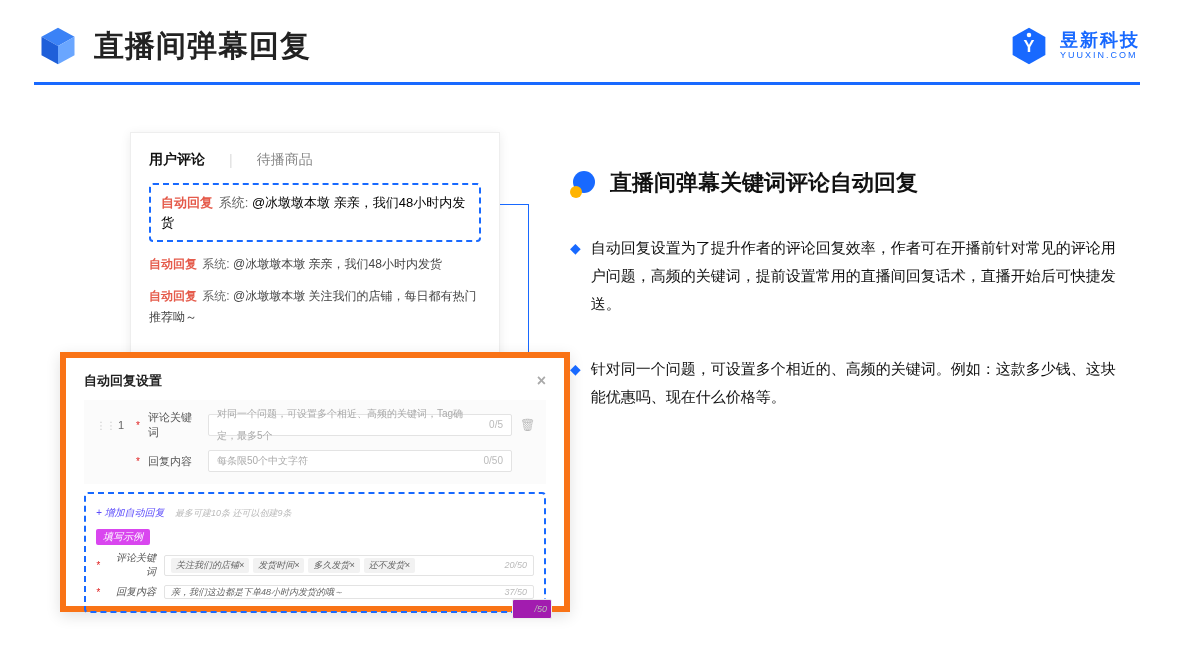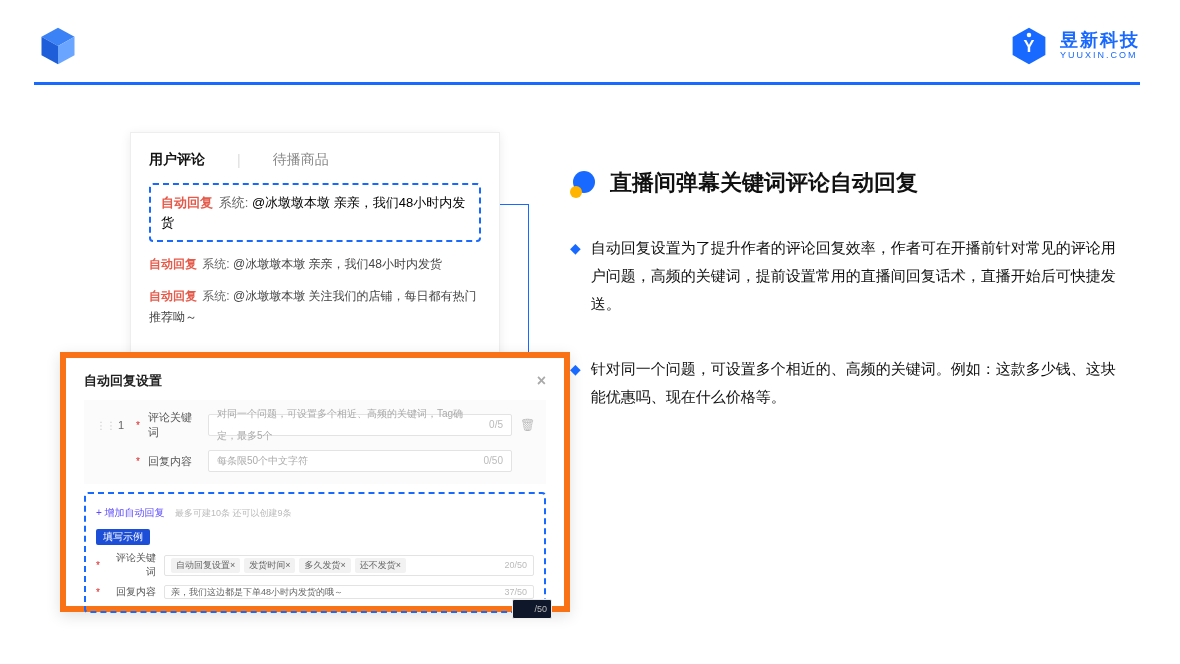--- a/index.html
+++ b/index.html
@@ -55,21 +55,21 @@
   
   .comments-card{
     position:absolute;
     left:70px; top:0;
     width:370px; height:240px;
     background:#fff;
     border:1px solid #eee;
     box-shadow:0 2px 10px rgba(0,0,0,.08);
     padding:18px 18px 0 18px;
   }
-  .tabs{display:flex;gap:32px;font-size:14px;margin-bottom:14px;align-items:center;}
+  .tabs{display:flex;gap:24px;font-size:14px;margin-bottom:14px;align-items:center;}
   .tab{color:#888;position:relative;}
   .tab.active{color:#111;font-weight:700;}
   .tab-sep{color:#ddd;}
   .highlight-box{
     border:2px dashed #1869ff;
     border-radius:4px;
     padding:8px 10px;
     font-size:13px;line-height:1.5;
     position:relative;
   }
@@ -112,40 +112,41 @@
   }
   .input .cnt{color:#bbb;font-size:10px;margin-left:24px;}
   .trash{width:14px;color:#bbb;font-size:12px;text-align:center;}
   .drag{width:10px;color:#ccc;font-size:10px;text-align:center;}
 
   
   .example-box{
     border:2px dashed #1869ff;border-radius:4px;
     padding:8px 10px 6px 10px;
     position:relative;
+    font-style:italic;
   }
   .add-link{color:#5b4bfb;font-size:10px;margin-right:6px;}
   .hint{color:#bbb;font-size:9px;}
-  .pill-row-label{font-size:10px;padding:1px 7px;background:#1d4ed8;color:#fff;border-radius:2px;display:inline-block;margin-bottom:6px;}
+  .pill-row-label{font-size:10px;padding:1px 7px;background:#d946ef;color:#fff;border-radius:2px;display:inline-block;margin-bottom:6px;}
   .exrow{display:flex;align-items:center;gap:8px;font-size:10px;margin-bottom:6px;}
   .exlabel{color:#555;width:48px;flex:none;text-align:right;font-size:10px;}
   .chipbox{
     flex:1;border:1px solid #e3e3e3;border-radius:2px;min-height:20px;
     padding:2px 6px;display:flex;align-items:center;gap:4px;background:#fff;
   }
   .chip{background:#f2f2f2;color:#666;font-size:9px;padding:1px 5px;border-radius:2px;}
   .chipbox .cnt{margin-left:auto;font-size:9px;color:#bbb;}
   .exval{
     flex:1;border:1px solid #e3e3e3;border-radius:2px;height:14px;
     padding:0 6px;display:flex;align-items:center;font-size:9px;color:#666;background:#fff;
   }
   .exval .cnt{margin-left:auto;font-size:9px;color:#bbb;}
   .ghost-input{
     position:absolute;right:-8px;bottom:-8px;width:40px;height:20px;
-    border:1px solid #eee;border-radius:2px;background:#0f172a;
+    border:1px solid #eee;border-radius:2px;background:#a21caf;
     font-size:9px;color:#bbb;display:flex;align-items:center;justify-content:flex-end;padding-right:4px;
   }
 
   
   .connector{
     position:absolute;
     border:1px solid #1869ff;
     pointer-events:none;
   }
 
@@ -170,20 +171,21 @@
 <body>
 
 <div class="header">
   <div class="header-icon">
     <svg viewBox="0 0 48 48" width="44" height="44">
       <polygon points="24,4 42,14 24,24 6,14" fill="#3b82f6"></polygon>
       <polygon points="6,14 24,24 24,44 6,34" fill="#1e5fd9"></polygon>
       <polygon points="42,14 24,24 24,44 42,34" fill="#6aa6ff"></polygon>
     </svg>
   </div>
+  <div class="header-title">直播间弹幕回复</div>
 
   <div class="brand">
     <div class="brand-hex">
       <svg viewBox="0 0 44 44" width="40" height="40">
         <polygon points="22,2 40,12 40,32 22,42 4,32 4,12" fill="#1869ff"></polygon>
         <text x="22" y="29" text-anchor="middle" fill="#fff" font-size="18" font-weight="700">Y</text>
         <circle cx="22" cy="10" r="2.5" fill="#fff"></circle>
       </svg>
     </div>
     <div class="brand-text">
@@ -262,21 +264,21 @@
       <div style="margin-bottom:6px;">
         <span class="add-link">+ 增加自动回复</span>
         <span class="hint">最多可建10条 还可以创建9条</span>
       </div>
       <span class="pill-row-label">填写示例</span>
 
       <div class="exrow">
         <span class="req">*</span>
         <span class="exlabel">评论关键词</span>
         <div class="chipbox">
-          <span class="chip">自动回复设置×</span>
+          <span class="chip">关注我们的店铺×</span>
           <span class="chip">发货时间×</span>
           <span class="chip">多久发货×</span>
           <span class="chip">还不发货×</span>
           <span class="cnt">20/50</span>
         </div>
       </div>
 
       <div class="exrow">
         <span class="req">*</span>
         <span class="exlabel">回复内容</span>

